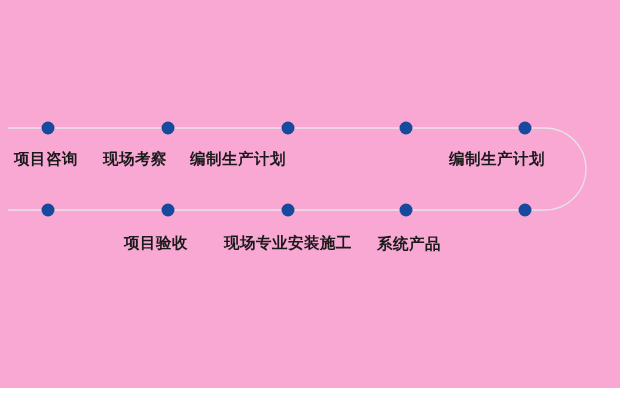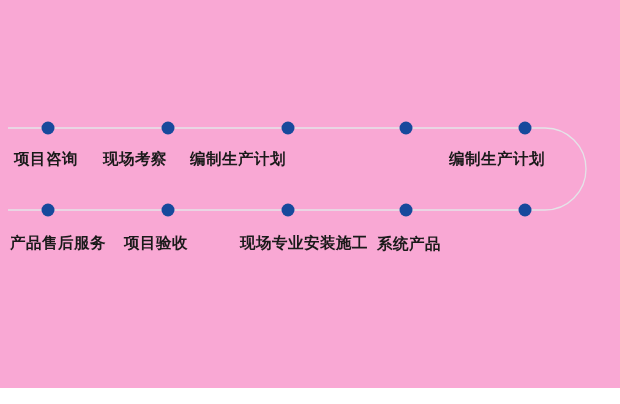--- a/index.html
+++ b/index.html
@@ -71,20 +71,19 @@
   <div class="step-label" style="left:103px; top:149px">现场考察</div>
   <div class="step-label" style="left:190px; top:149px">编制生产计划</div>
   <div class="step-label" style="left:449px; top:149px">编制生产计划</div>
 
   <div class="dot" style="left:48px;  top:210px"></div>
   <div class="dot" style="left:168px; top:210px"></div>
   <div class="dot" style="left:288px; top:210px"></div>
   <div class="dot" style="left:406px; top:210px"></div>
   <div class="dot" style="left:525px; top:210px"></div>
 
-  <div class="step-label" style="left:10px;  top:233px">产品售后服务</div>
   <div class="step-label" style="left:124px; top:233px">项目验收</div>
-  <div class="step-label" style="left:240px; top:233px">现场专业安装施工</div>
+  <div class="step-label" style="left:224px; top:233px">现场专业安装施工</div>
   <div class="step-label two-line" style="left:409px; top:231px">
     <div>系统产品</div>
   </div>
 
 </div>
 
 </body></html>

